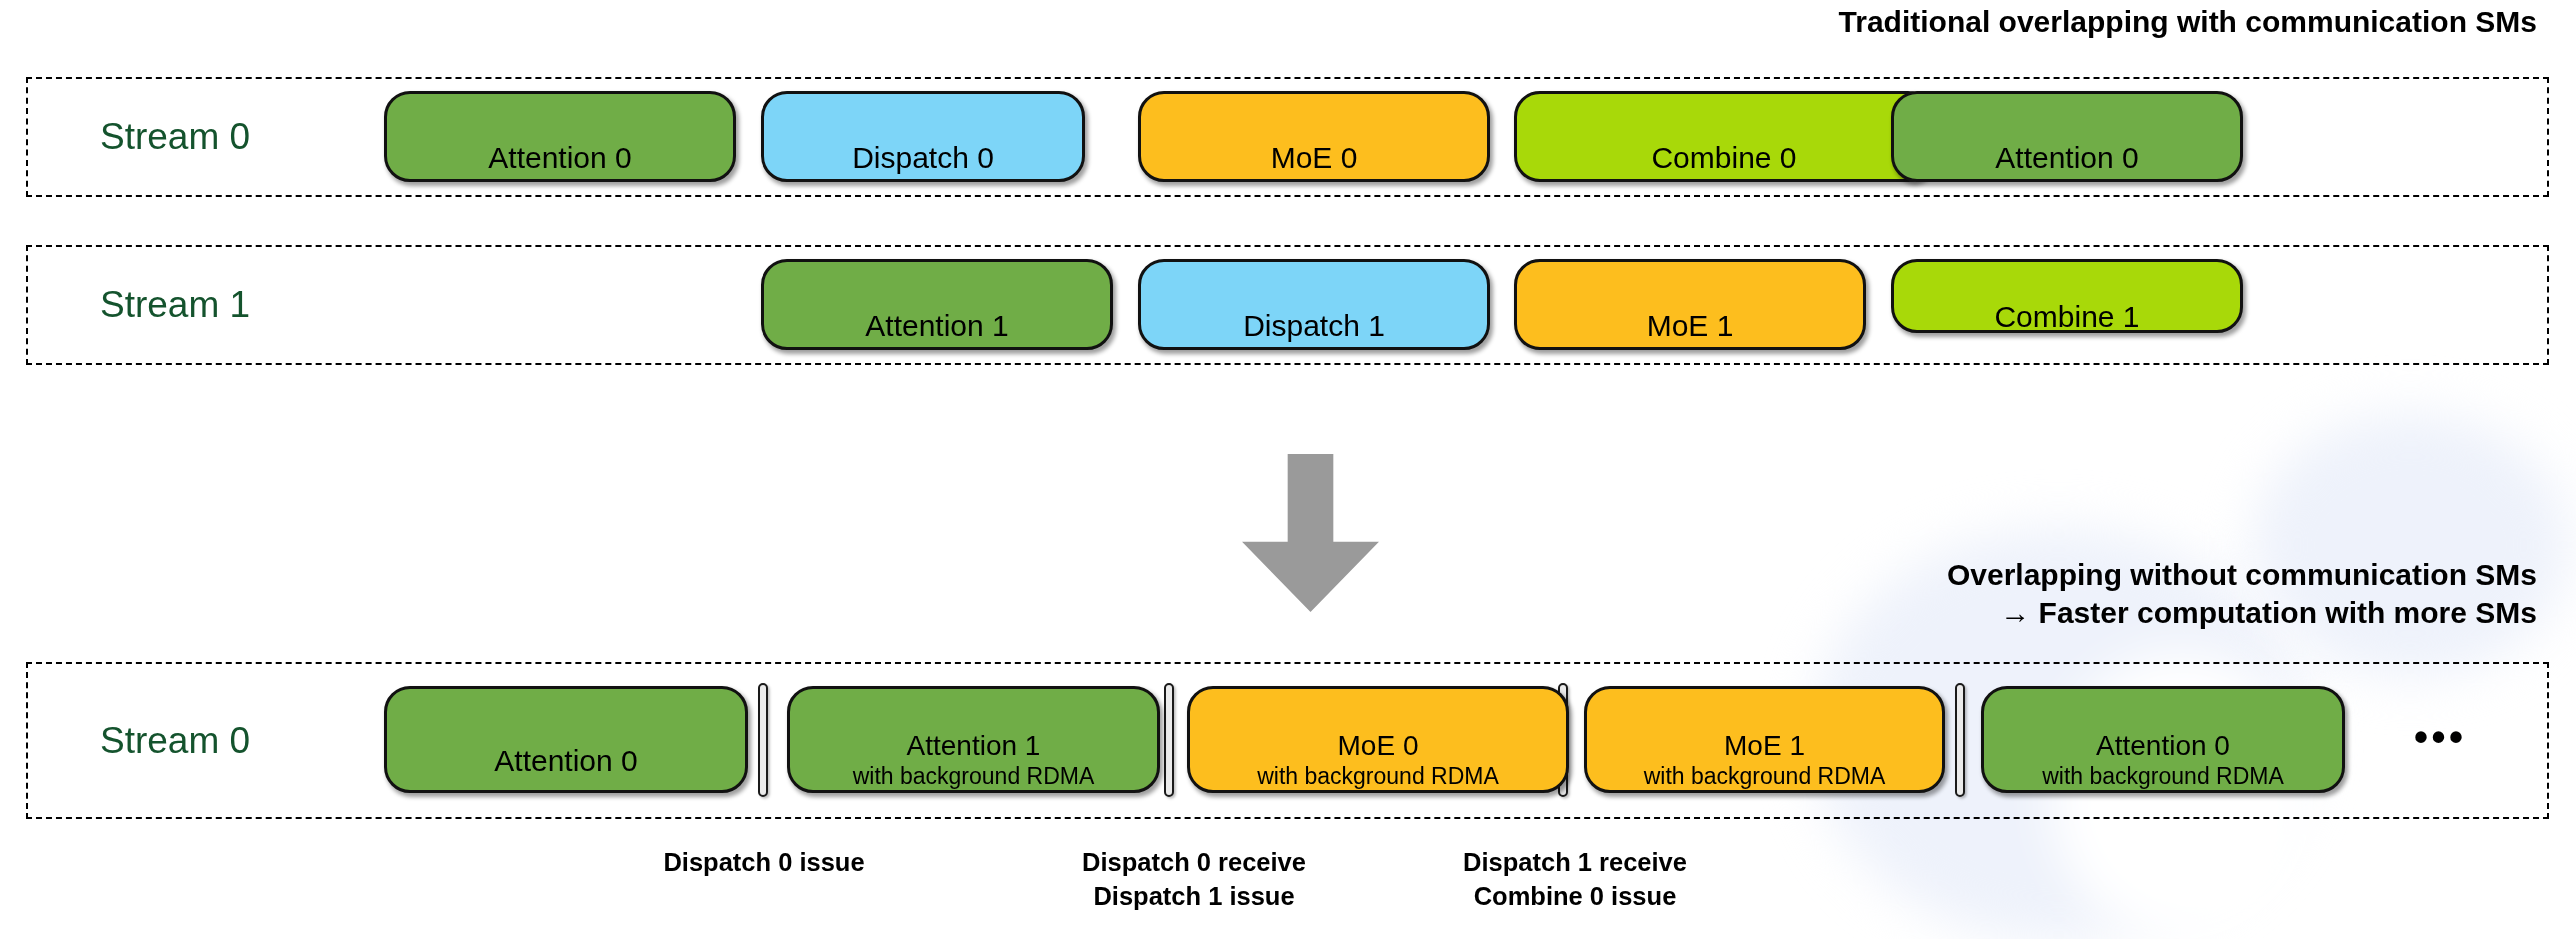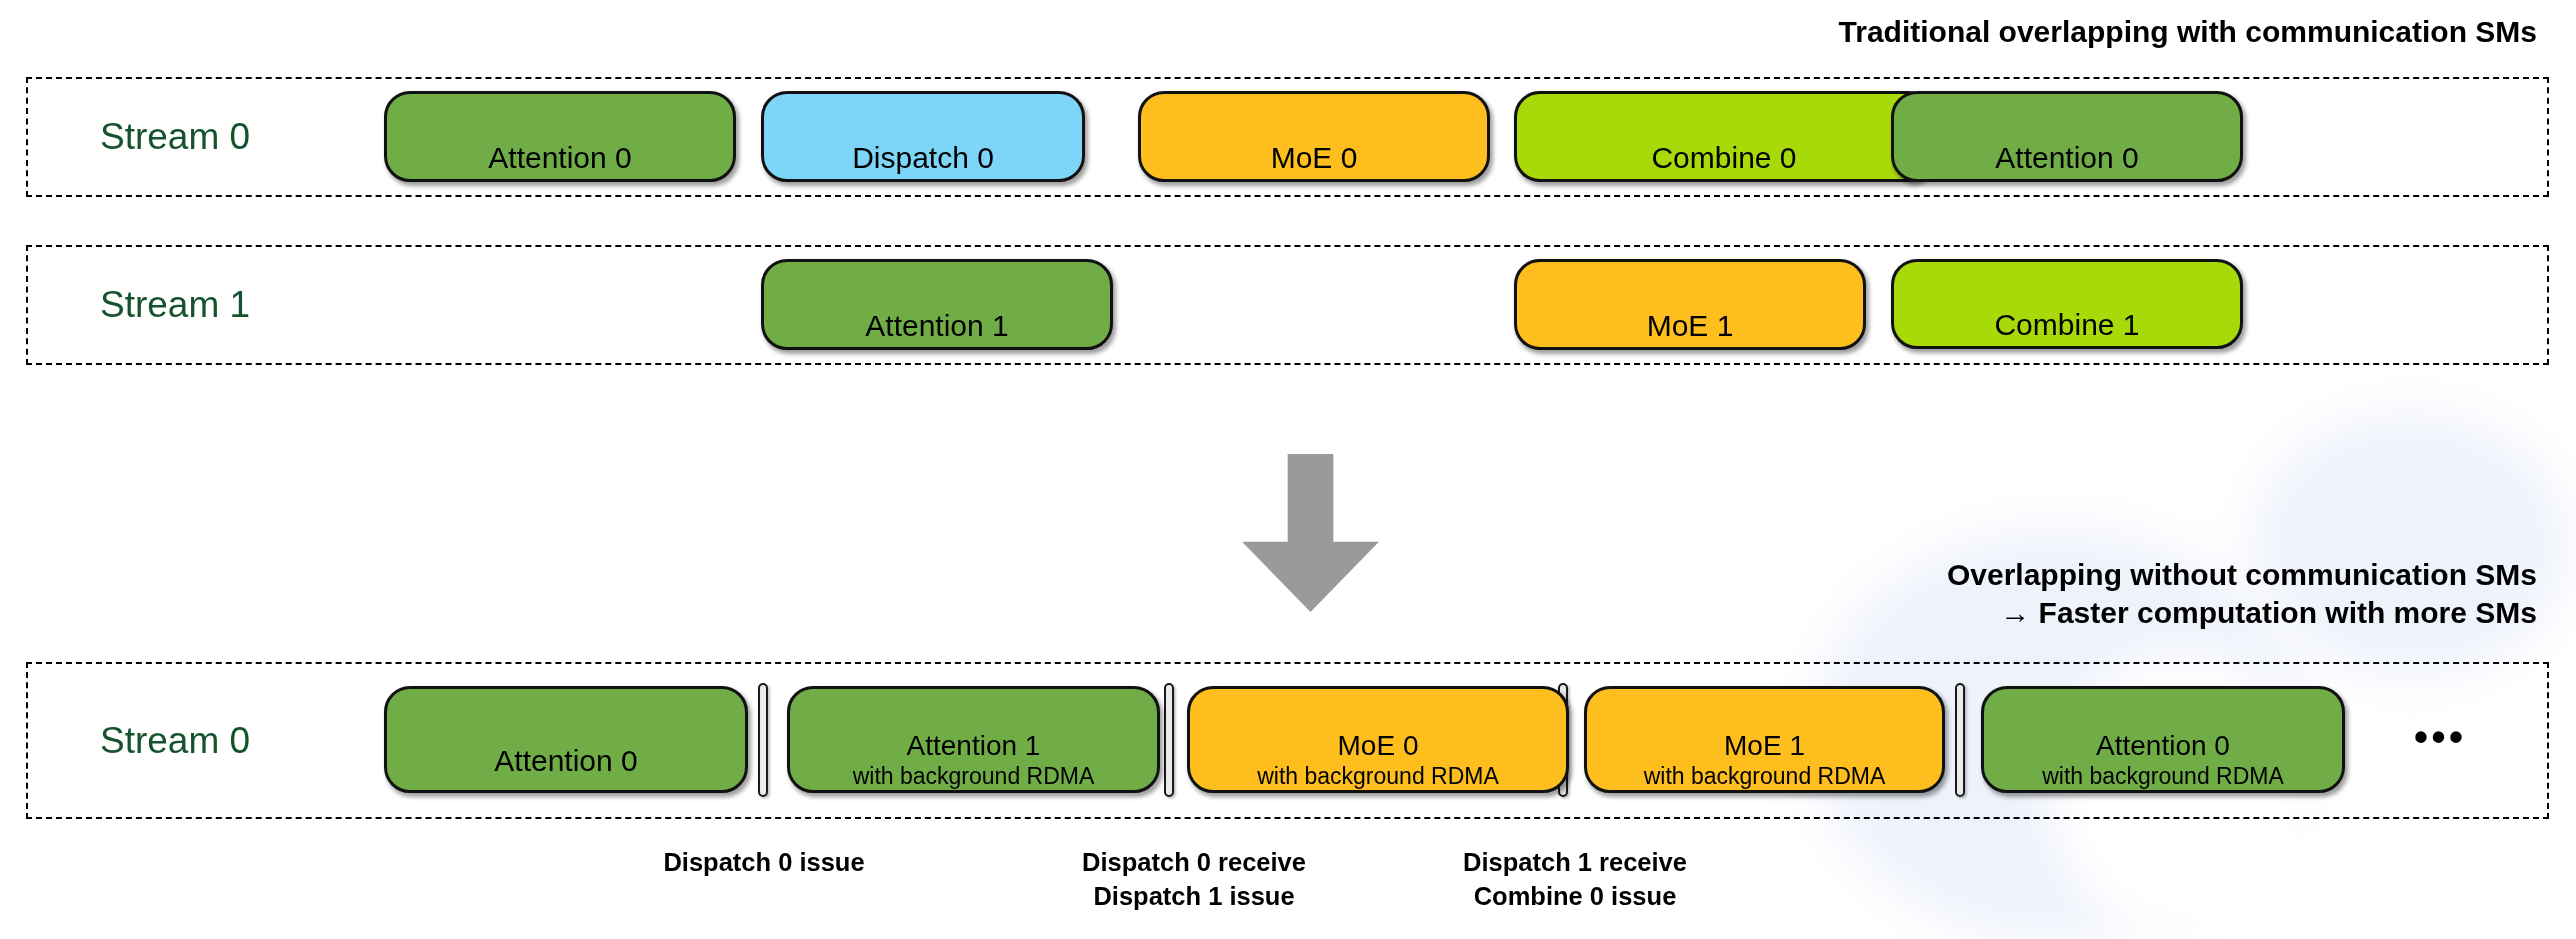--- a/index.html
+++ b/index.html
@@ -35,21 +35,21 @@
   .title {
     position: absolute;
     font-weight: bold;
     font-size: 30px;
     color: #000000;
     letter-spacing: 0px;
     text-align: right;
     line-height: 1.25;
     white-space: pre-line;
   }
-  #title-top   { right: 39px; top: 13px; margin-left: 19px; }
+  #title-top   { right: 39px; top: 3px; margin-left: 19px; }
   #title-bottom{ right: 39px; top: 556px; }
 
   .lane {
     position: absolute;
     box-sizing: border-box;
     border: 2.6px dashed #000000;
     background: transparent;
   }
   #lane-0 { left: 26px; top: 77px;  width: 2523px; height: 120px; }
   #lane-1 { left: 26px; top: 245px; width: 2523px; height: 120px; }
@@ -173,24 +173,27 @@
     </div>
     <div class="box" style="left: 1514px; width: 420px; top: 91px; height: 91px; background: rgb(168, 217, 9);">
       <div class="l1">Combine 0</div>
     </div>
     <div class="box" style="left: 1891px; width: 352px; top: 91px; height: 91px; background: rgb(112, 173, 71);">
       <div class="l1">Attention 0</div>
     </div>
     <div class="box" style="left: 761px; width: 352px; top: 259px; height: 91px; background: rgb(112, 173, 71);">
       <div class="l1">Attention 1</div>
     </div>
+    <div class="box" style="left: 1138px; width: 352px; top: 259px; height: 91px; background: rgb(125, 213, 248);">
+      <div class="l1">Dispatch 1</div>
+    </div>
     <div class="box" style="left: 1514px; width: 352px; top: 259px; height: 91px; background: rgb(253, 190, 30);">
       <div class="l1">MoE 1</div>
     </div>
-    <div class="box" style="left: 1891px; width: 352px; top: 259px; height: 90px; background: rgb(168, 217, 9); text-align: center;">
+    <div class="box" style="left: 1891px; width: 352px; top: 259px; height: 74px; background: rgb(168, 217, 9); text-align: center;">
       <div class="l1">Combine 1</div>
     </div>
     <div class="sep" style="left: 758px; width: 9.7px; top: 683px; height: 114px;"></div>
     <div class="sep" style="left: 1164px; width: 9.7px; top: 683px; height: 114px;"></div>
     <div class="sep" style="left: 1558px; width: 9.7px; top: 683px; height: 114px;"></div>
     <div class="sep" style="left: 1955px; width: 9.7px; top: 683px; height: 114px;"></div>
     <div class="box" style="left: 384px; width: 364px; top: 686px; height: 107px; background: rgb(112, 173, 71);">
       <div class="l1">Attention 0</div>
     </div>
     <div class="box two" style="left: 787px; width: 373px; top: 686px; height: 107px; background: rgb(112, 173, 71);">

